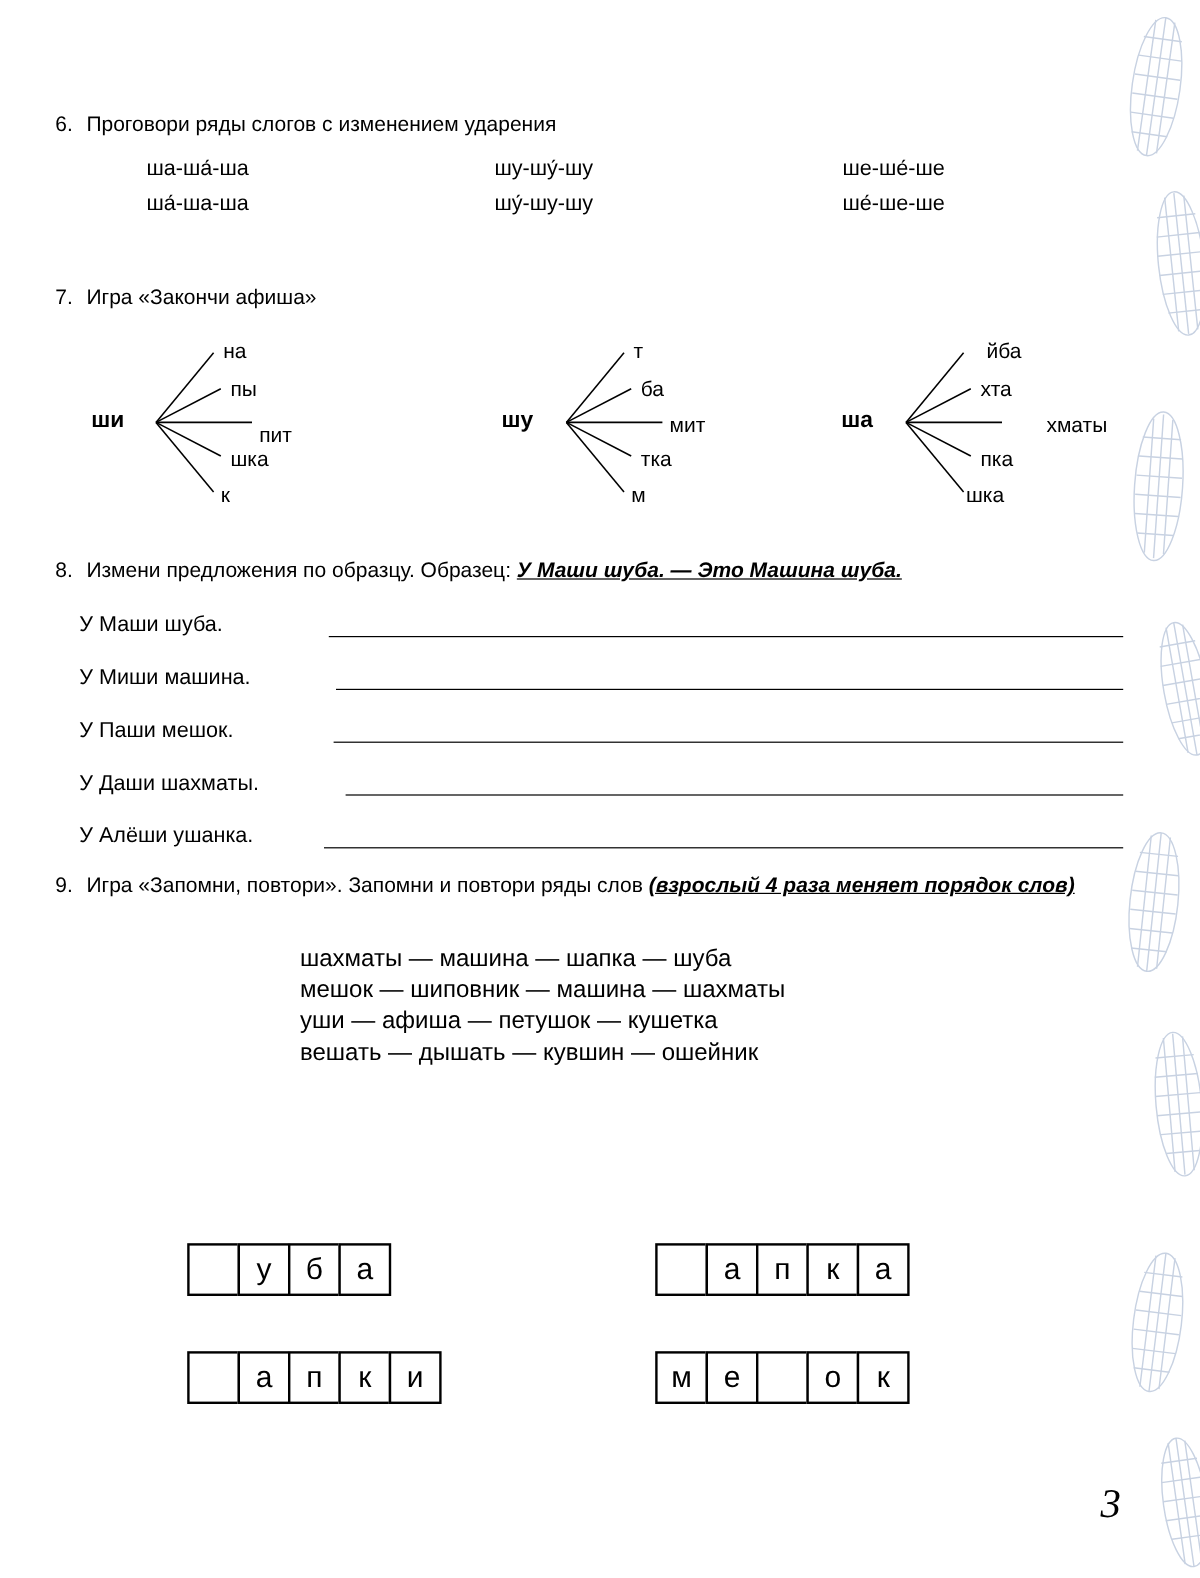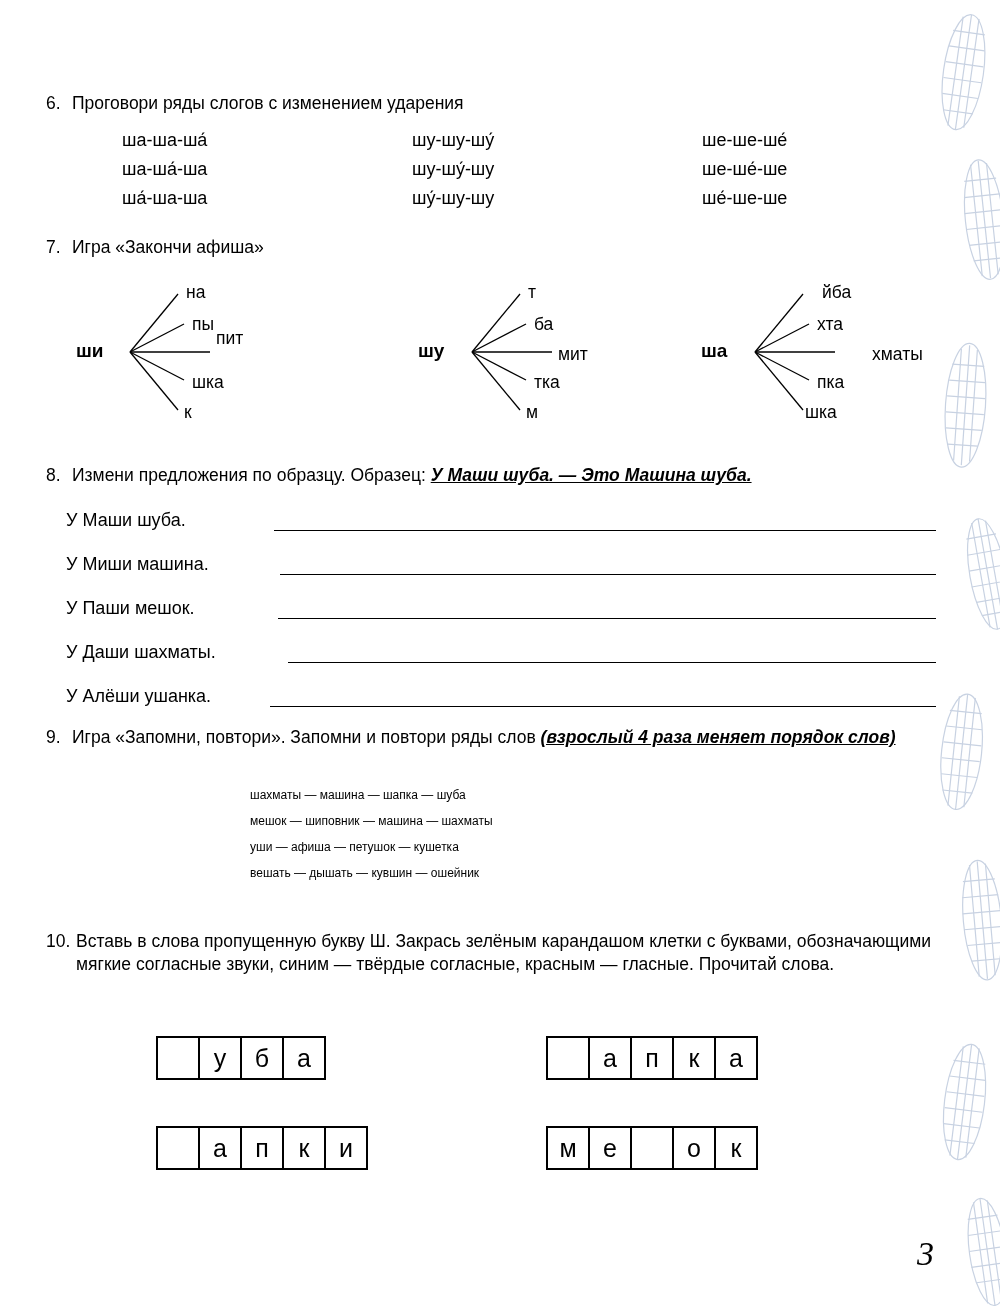--- a/index.html
+++ b/index.html
@@ -143,21 +143,21 @@
     height: 0;
   }
 
   
   #ex9-rows {
     position: absolute;
     left: 250px;
     top: 788px;
   }
   .word-row {
-    font-size: 12px;
+    font-size: 20px;
     height: 26px;
     white-space: nowrap;
   }
 
   
   #ex10-grids {
     position: absolute;
     left: 46px;
     top: 1036px;
     width: 890px;
@@ -244,25 +244,20 @@
 
   <div class="exercise" style="top:92px;">
     <div class="ex-head">
       <span class="ex-num">6.</span>
       <span class="ex-text">Проговори ряды слогов с изменением ударения</span>
     </div>
   </div>
 
   <div id="ex6-rows">
     <div class="syl-row">
-      <span class="syl-col">ша-ша-ша́</span>
-      <span class="syl-col">шу-шу-шу́</span>
-      <span class="syl-col c3">ше-ше-ше́</span>
-    </div>
-    <div class="syl-row">
       <span class="syl-col">ша-ша́-ша</span>
       <span class="syl-col">шу-шу́-шу</span>
       <span class="syl-col c3">ше-ше́-ше</span>
     </div>
     <div class="syl-row">
       <span class="syl-col">ша́-ша-ша</span>
       <span class="syl-col">шу́-шу-шу</span>
       <span class="syl-col c3">ше́-ше-ше</span>
     </div>
   </div>
@@ -283,21 +278,21 @@
           <line x1="8" y1="80" x2="56" y2="22"></line>
           <line x1="8" y1="80" x2="62" y2="52"></line>
           <line x1="8" y1="80" x2="88" y2="80"></line>
           <line x1="8" y1="80" x2="62" y2="108"></line>
           <line x1="8" y1="80" x2="56" y2="138"></line>
         </g>
       </svg>
       <div class="fan-ends">
         <span class="fan-end" style="left:110px; top:10px;text-align:center;">на</span>
         <span class="fan-end" style="left:116px; top:42px;">пы</span>
-        <span class="fan-end" style="left:140px; top:56px;">пит</span>
+        <span class="fan-end" style="left:140px; top:80px;">пит</span>
         <span class="fan-end" style="left:116px; top:100px;">шка</span>
         <span class="fan-end" style="left:108px; top:130px;">к</span>
       </div>
     </div>
 
     <div class="fan" style="left:372px;">
       <span class="fan-stem">шу</span>
       <svg class="fan-svg" width="120" height="160" viewBox="0 0 120 160">
         <g stroke="#000" stroke-width="1.3" fill="none">
           <line x1="8" y1="80" x2="56" y2="22"></line>
@@ -374,26 +369,20 @@
     </div>
   </div>
 
   <div id="ex9-rows">
     <div class="word-row">шахматы — машина — шапка — шуба</div>
     <div class="word-row">мешок — шиповник — машина — шахматы</div>
     <div class="word-row">уши — афиша — петушок — кушетка</div>
     <div class="word-row">вешать — дышать — кувшин — ошейник</div>
   </div>
 
-  <div class="exercise" style="top:930px;">
-    <div class="ex-head">
-      <span class="ex-num wide">10.</span>
-      <span class="ex-text">Вставь в слова пропущенную букву Ш. Закрась зелёным карандашом клетки с буквами, обозначающими мягкие согласные звуки, синим — твёрдые согласные, красным — гласные. Прочитай слова.</span>
-    </div>
-  </div>
 
   <div id="ex10-grids">
 
     <div class="grid-wrap" style="left:110px; top:0;">
       <span class="cell"></span>
       <span class="cell">у</span>
       <span class="cell">б</span>
       <span class="cell">а</span>
     </div>
 

